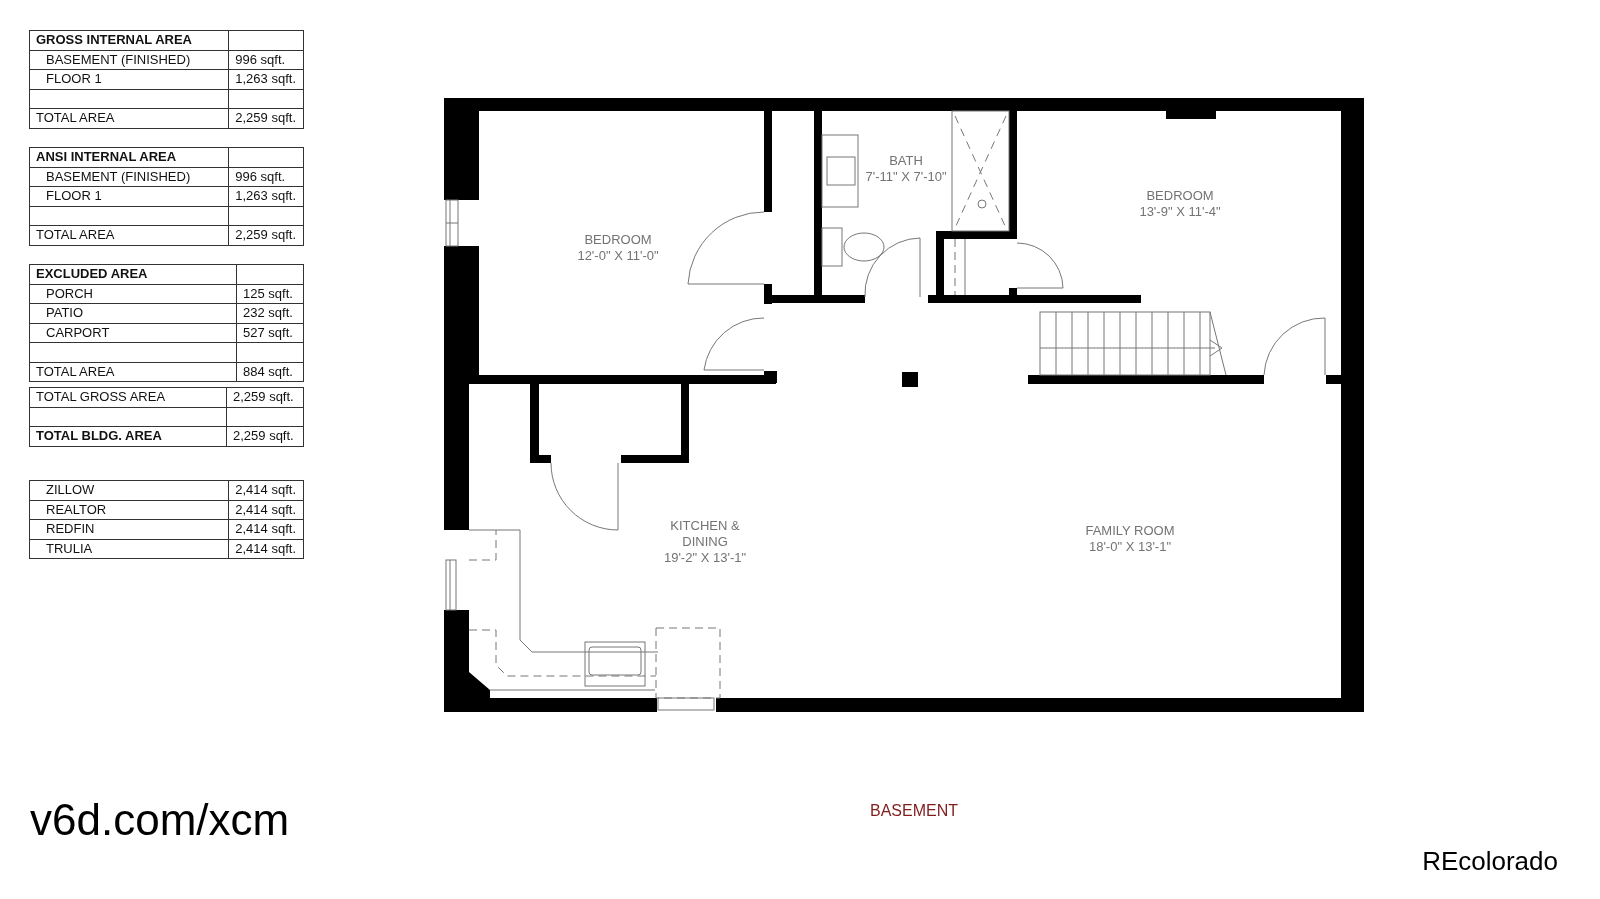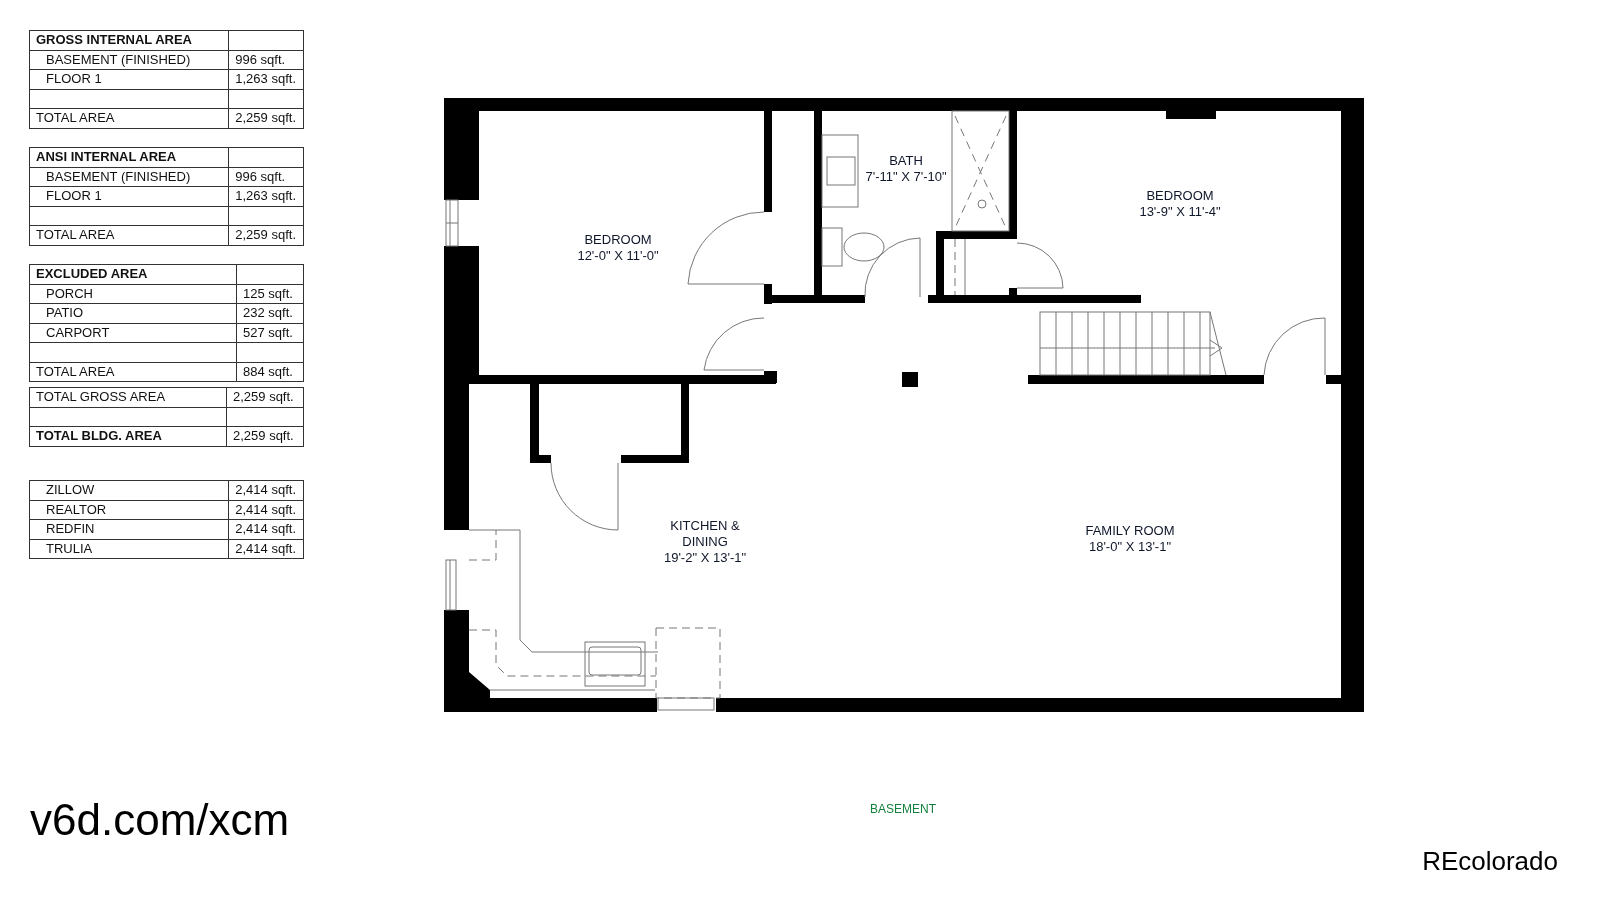--- a/index.html
+++ b/index.html
@@ -4,23 +4,23 @@
 <style>
   html, body { margin:0; padding:0; background:#ffffff; }
   body { width:1600px; height:899px; position:relative; overflow:hidden; font-family:"Liberation Sans", sans-serif; color:#111; }
   .tbl { position:absolute; left:29px; width:275px; border-collapse:collapse; font-size:13px; }
   .tbl td { border:1px solid #333; height:18.5px; padding:0 6px; line-height:18px; white-space:nowrap; }
   .tbl td.l { width:184px;margin-top:46px; }
   .tbl td.v { padding-right:7px; }
   .tbl td.ind { padding-left:16px; }
   .tbl td.b { font-weight:bold; }
   #plan { position:absolute; left:0; top:0; }
-  .lbl { position:absolute; text-align:center; font-size:13px; line-height:16px; color:#0f172a; transform:translateX(-50%); white-space:nowrap; }
+  .lbl { position:absolute; text-align:center; font-size:13px; line-height:16px; color:#737373; transform:translateX(-50%); white-space:nowrap; }
   #url { position:absolute; left:30px; top:795px; font-size:44px; color:#000; letter-spacing:0px; }
-  #floorname { position:absolute; left:870px; top:802px; font-size:12px; color:#15803d; }
+  #floorname { position:absolute; left:870px; top:802px; font-size:16px; color:#7f1d1d; }
   #brand { position:absolute; right:42px; top:846px; font-size:26px; color:#000000; }
 </style>
 </head>
 <body>
 
 <table class="tbl" style="top:30px">
   <tbody>
       <tr>
         <td class="l b">GROSS INTERNAL AREA</td>
         <td class="v"></td>

